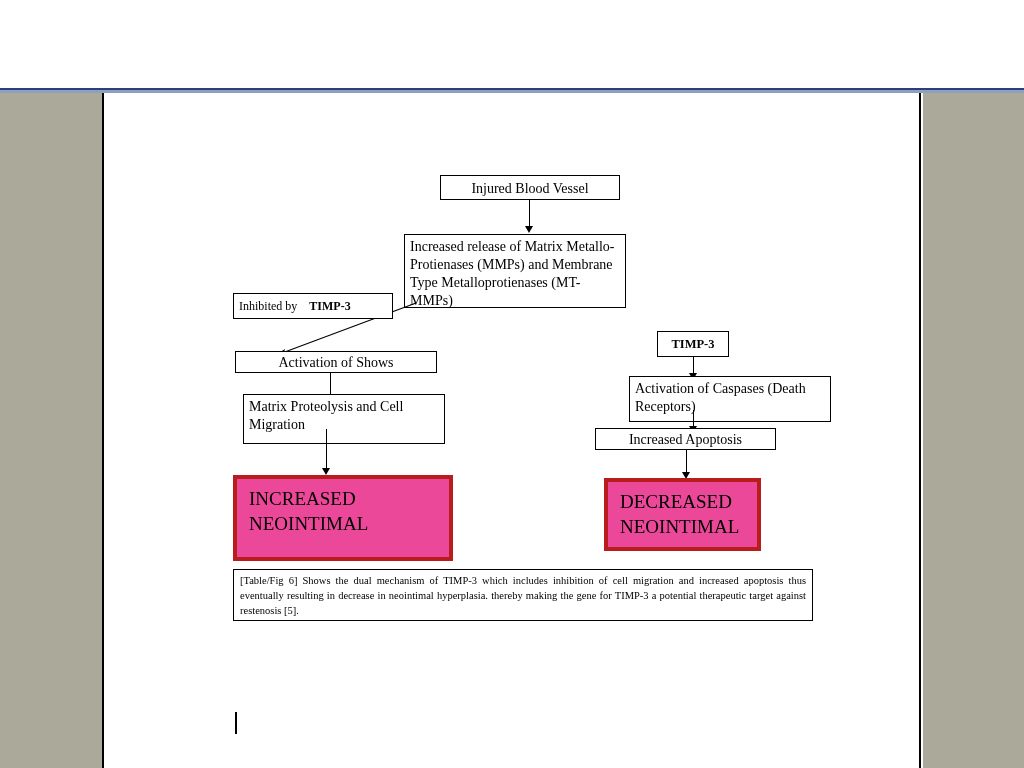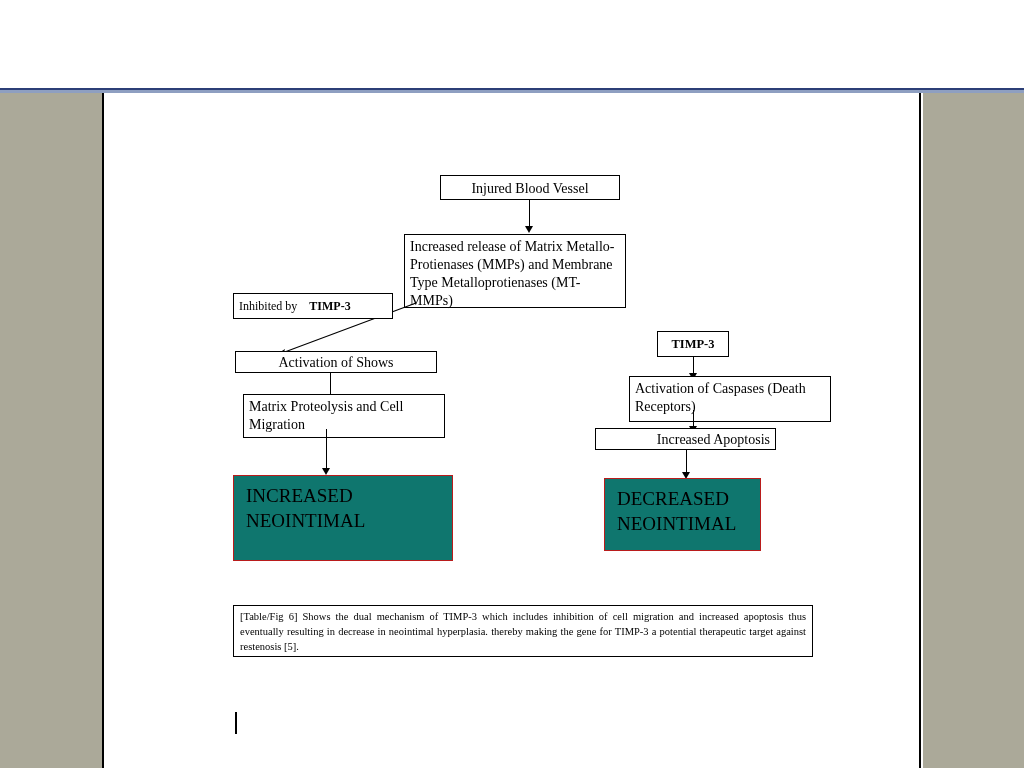--- a/index.html
+++ b/index.html
@@ -72,22 +72,22 @@
     background: #ffffff;
     font-size: 14px;
     line-height: 1.28;
     color: #000000;
     padding: 3px 5px;
   }
   .node.center { text-align: center; }
 
   .node-big {
     position: absolute;
-    border: 1px solid #b91c1c;
-    background: #0f766e;
+    border: 4px solid #b91c1c;
+    background: #ec4899;
     color: #000000;
     font-size: 19px;
     line-height: 1.33;
     padding: 7px 12px;
   }
 
   .lbl-plain { font-weight: normal; }
   .lbl-bold  { font-weight: bold; }
 
   
@@ -114,21 +114,20 @@
   
   .caption {
     position: absolute;
     border: 1px solid #000000;
     background: #ffffff;
     font-size: 10.5px;
     line-height: 1.42;
     text-align: justify;
     color: #000000;
     padding: 4px 6px 5px 6px;
-    margin-top: 36px;
   }
 
   
   .caret {
     position: absolute;
     width: 2px;
     background: #000000;
   }
 </style>
 </head>
@@ -168,21 +167,21 @@
       <span class="lbl-bold" style="margin-left:9px;">TIMP-3</span>
     </div>
 
     <div class="node center" style="left:131px; top:258px; width:202px; height:22px; line-height:16px;">
       <span>Activation of Shows</span>
     </div>
 
     <div class="vline" style="left:226px; top:280px; height:25px;"></div>
     <div class="vhead" style="left:222px; top:303px;"></div>
 
-    <div class="node" style="left:139px; top:301px; width:202px; height:44px;">
+    <div class="node" style="left:139px; top:301px; width:202px; height:50px;">
       <span>Matrix Proteolysis and Cell Migration</span>
     </div>
 
     <div class="vline" style="left:222px; top:336px; height:43px;"></div>
     <div class="vhead" style="left:218px; top:375px;"></div>
 
     <div class="node-big" style="left:129px; top:382px; width:220px; height:86px;">
       <div>INCREASED</div>
       <div>NEOINTIMAL</div>
     </div>
@@ -194,21 +193,21 @@
     <div class="vline" style="left:589px; top:264px; height:18px;"></div>
     <div class="vhead" style="left:585px; top:280px;"></div>
 
     <div class="node" style="left:483px; top:283px; width:202px; height:46px;margin-left:42px;">
       <span>Activation of Caspases (Death Receptors)</span>
     </div>
 
     <div class="vline" style="left:589px; top:317px; height:18px;"></div>
     <div class="vhead" style="left:585px; top:333px;"></div>
 
-    <div class="node center" style="left:491px; top:335px; width:181px; height:22px; line-height:16px;text-align:right;">
+    <div class="node center" style="left:491px; top:335px; width:181px; height:22px; line-height:16px;">
       <span>Increased Apoptosis</span>
     </div>
 
     <div class="vline" style="left:582px; top:357px; height:26px;"></div>
     <div class="vhead" style="left:578px; top:379px;"></div>
 
     <div class="node-big" style="left:500px; top:385px; width:157px; height:73px;">
       <div>DECREASED</div>
       <div>NEOINTIMAL</div>
     </div>

